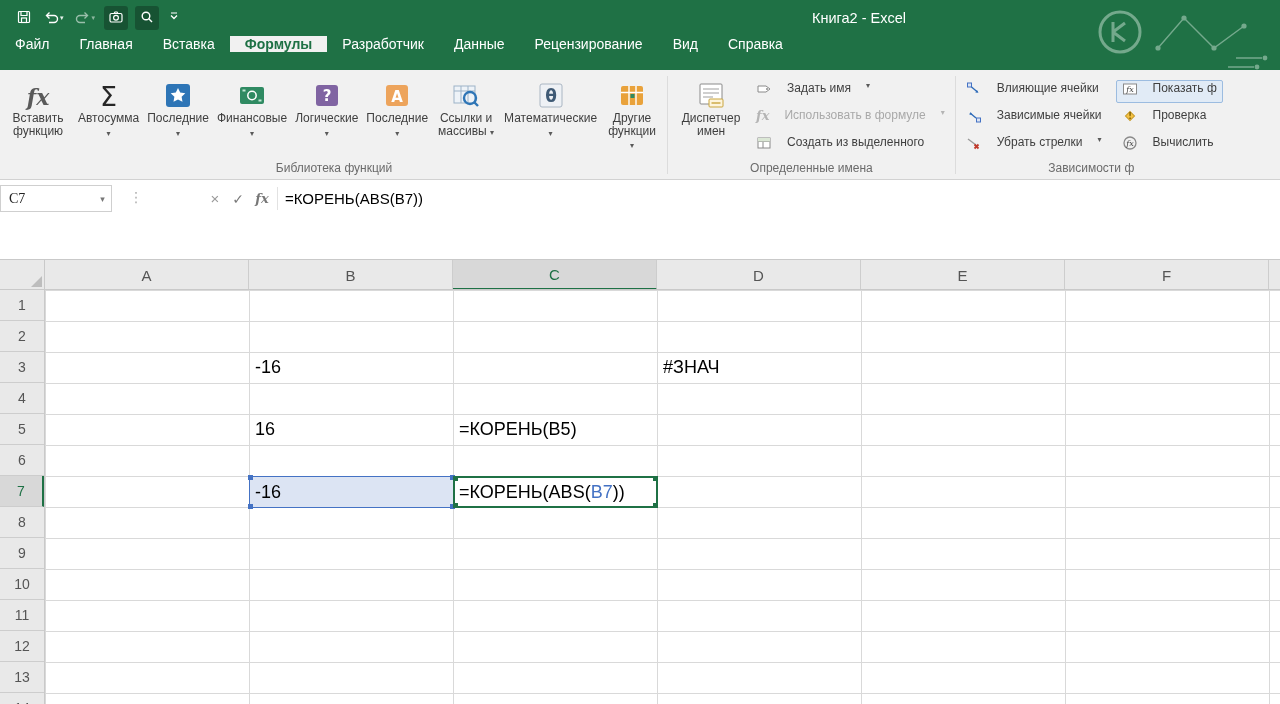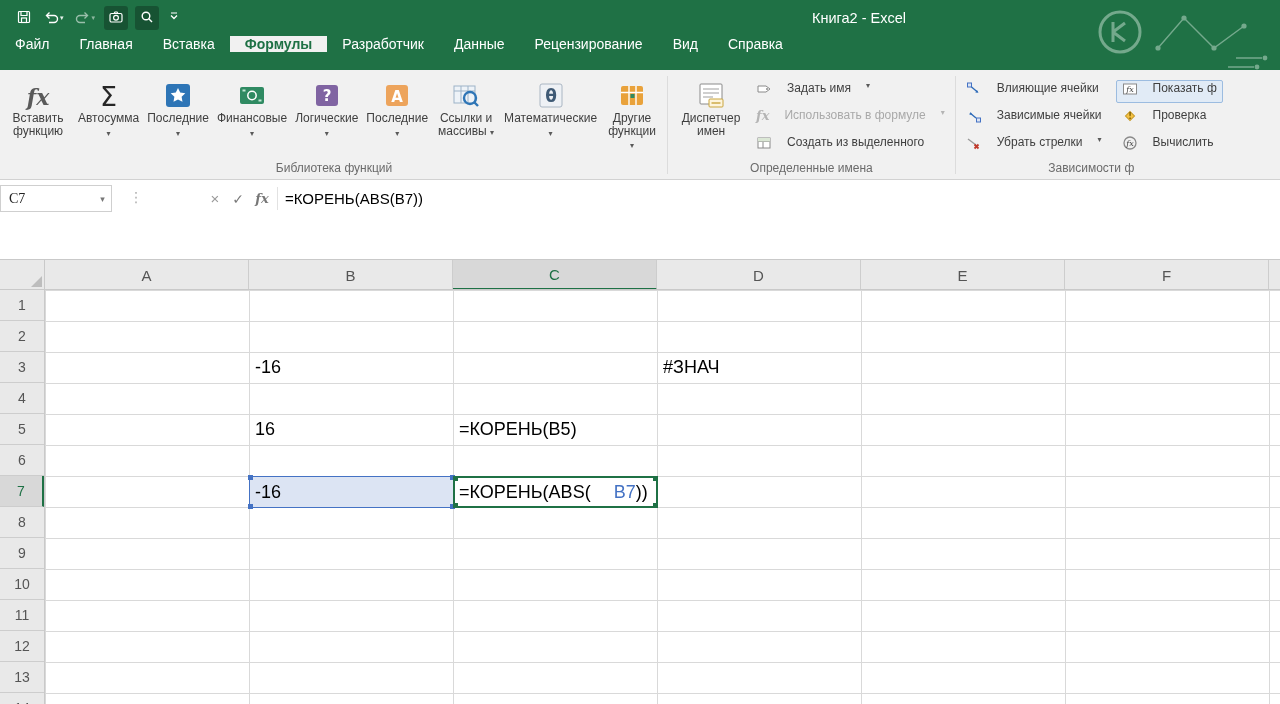--- a/index.html
+++ b/index.html
@@ -63,21 +63,21 @@
   .col-h.sel { background:#d8d8d8; border-bottom:2px solid #1e7145; color:#1e7145; }
   .row-headers { position:absolute; left:0; top:30px; width:45px; bottom:0; background:#e9e9e9; border-right:1px solid #c9c9c9; overflow:hidden; }
   .row-h { position:absolute; left:0; width:44px; height:31px; border-bottom:1px solid #cdcdcd; display:flex; align-items:center; justify-content:center; font-size:14px; color:#555; cursor:pointer; }
   .row-h.sel { background:#d8d8d8; border-right:2px solid #1e7145; color:#1e7145; }
   .cells { position:absolute; left:45px; top:30px; right:0; bottom:0; overflow:hidden;
     background-image:linear-gradient(to right,#d9d9d9 1px,transparent 1px),linear-gradient(to bottom,#d9d9d9 1px,transparent 1px);
     background-size:204px 31px; }
   .cell { position:absolute; width:205px; height:32px; line-height:31px; padding-left:6px; font-size:18px; color:#000; white-space:nowrap; cursor:cell; }
   .cell.refcell { background:#dce4f3; border:1px solid #4472c4; line-height:30px; padding-left:5px; z-index:1; }
   .cell.edit { background:#fff; border:2px solid #1f7145; line-height:28px; padding-left:4px; z-index:2; }
-  .ref-blue { color:#4472c4;margin-left:23px; }
+  .ref-blue { color:#4472c4; }
   .handle { position:absolute; width:5px; height:5px; }
   .refcell .handle { background:#4472c4; }
   .edit .handle { background:#1f7145; }
   .h0{left:-2px;top:-2px;} .h1{right:-2px;top:-2px;} .h2{left:-2px;bottom:-2px;} .h3{right:-2px;bottom:-2px;}
   .err-tri { position:absolute; left:1px; top:1px; width:0; height:0; border-top:7px solid #1e7145; border-right:7px solid transparent; }
 </style>
 </head>
 <body>
 
 <div class="app">

